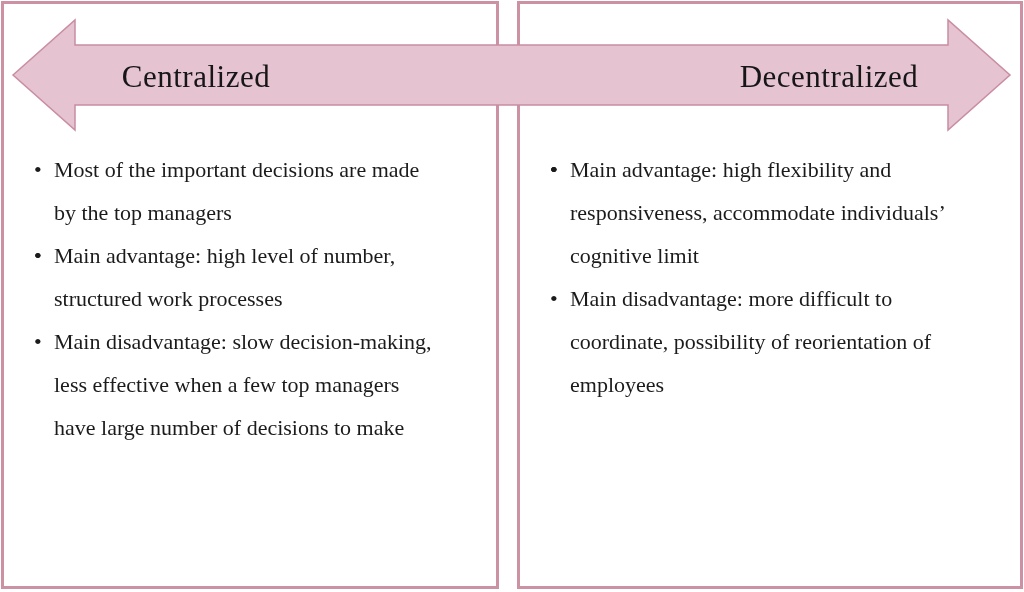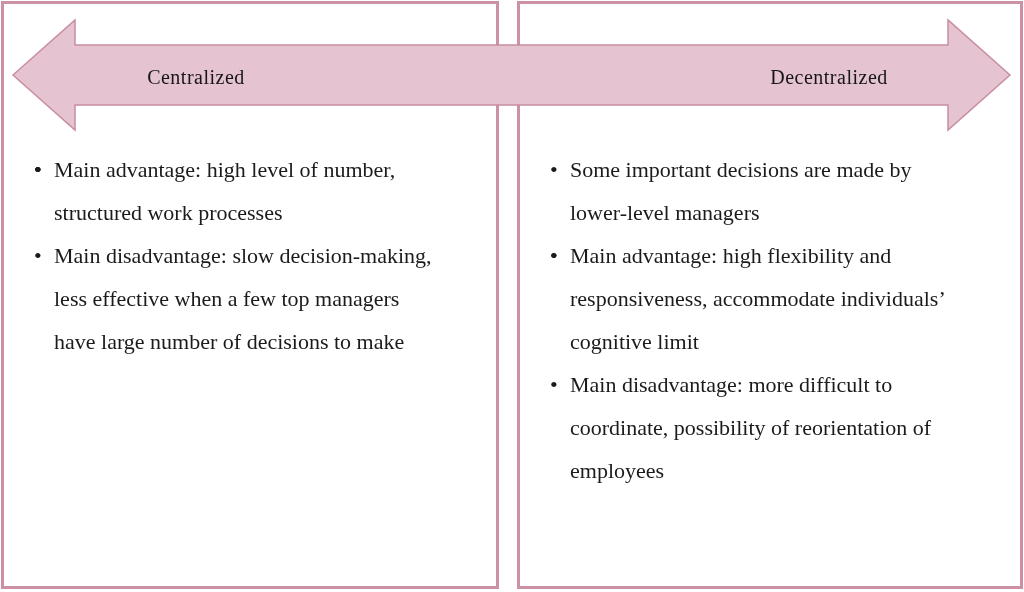--- a/index.html
+++ b/index.html
@@ -30,21 +30,21 @@
     left: 0; top: 0;
     width: 1024px; height: 150px;
     z-index: 2;
     pointer-events: none;
   }
   .arrow-label {
     position: absolute;
     top: 77px;
     transform: translate(-50%, -50%);
     z-index: 3;
-    font-size: 20px;
+    font-size: 31px;
     color: #161616;
     white-space: nowrap;
     letter-spacing: 0.5px;
   }
   #label-centralized  { left: 196px; }
   #label-decentralized { left: 829px; }
 
   
   .panel-body {
     margin-top: 144px;
@@ -75,20 +75,22 @@
 </head>
 <body>
 
 <div id="stage">
 
   <section class="panel" id="panel-centralized">
     <div class="panel-body">
       <ul class="bullet-list">
         <li>
           <span class="dot">•</span>
+          <span class="bullet-item-text">Most of the important decisions are made
+by the top managers</span>
         </li>
         <li>
           <span class="dot">•</span>
         </li>
         <li>
           <span class="dot">•</span>
           <span class="bullet-item-text">Main advantage: high level of number,
 structured work processes</span>
         </li>
         <li>
@@ -99,22 +101,20 @@
         </li>
       </ul>
     </div>
   </section>
 
   <section class="panel" id="panel-decentralized">
     <div class="panel-body">
       <ul class="bullet-list">
         <li>
           <span class="dot">•</span>
-          <span class="bullet-item-text">Some important decisions are made by
-lower-level managers</span>
         </li>
         <li>
           <span class="dot">•</span>
         </li>
         <li>
           <span class="dot">•</span>
           <span class="bullet-item-text">Main advantage: high flexibility and
 responsiveness, accommodate individuals’
 cognitive limit</span>
         </li>

